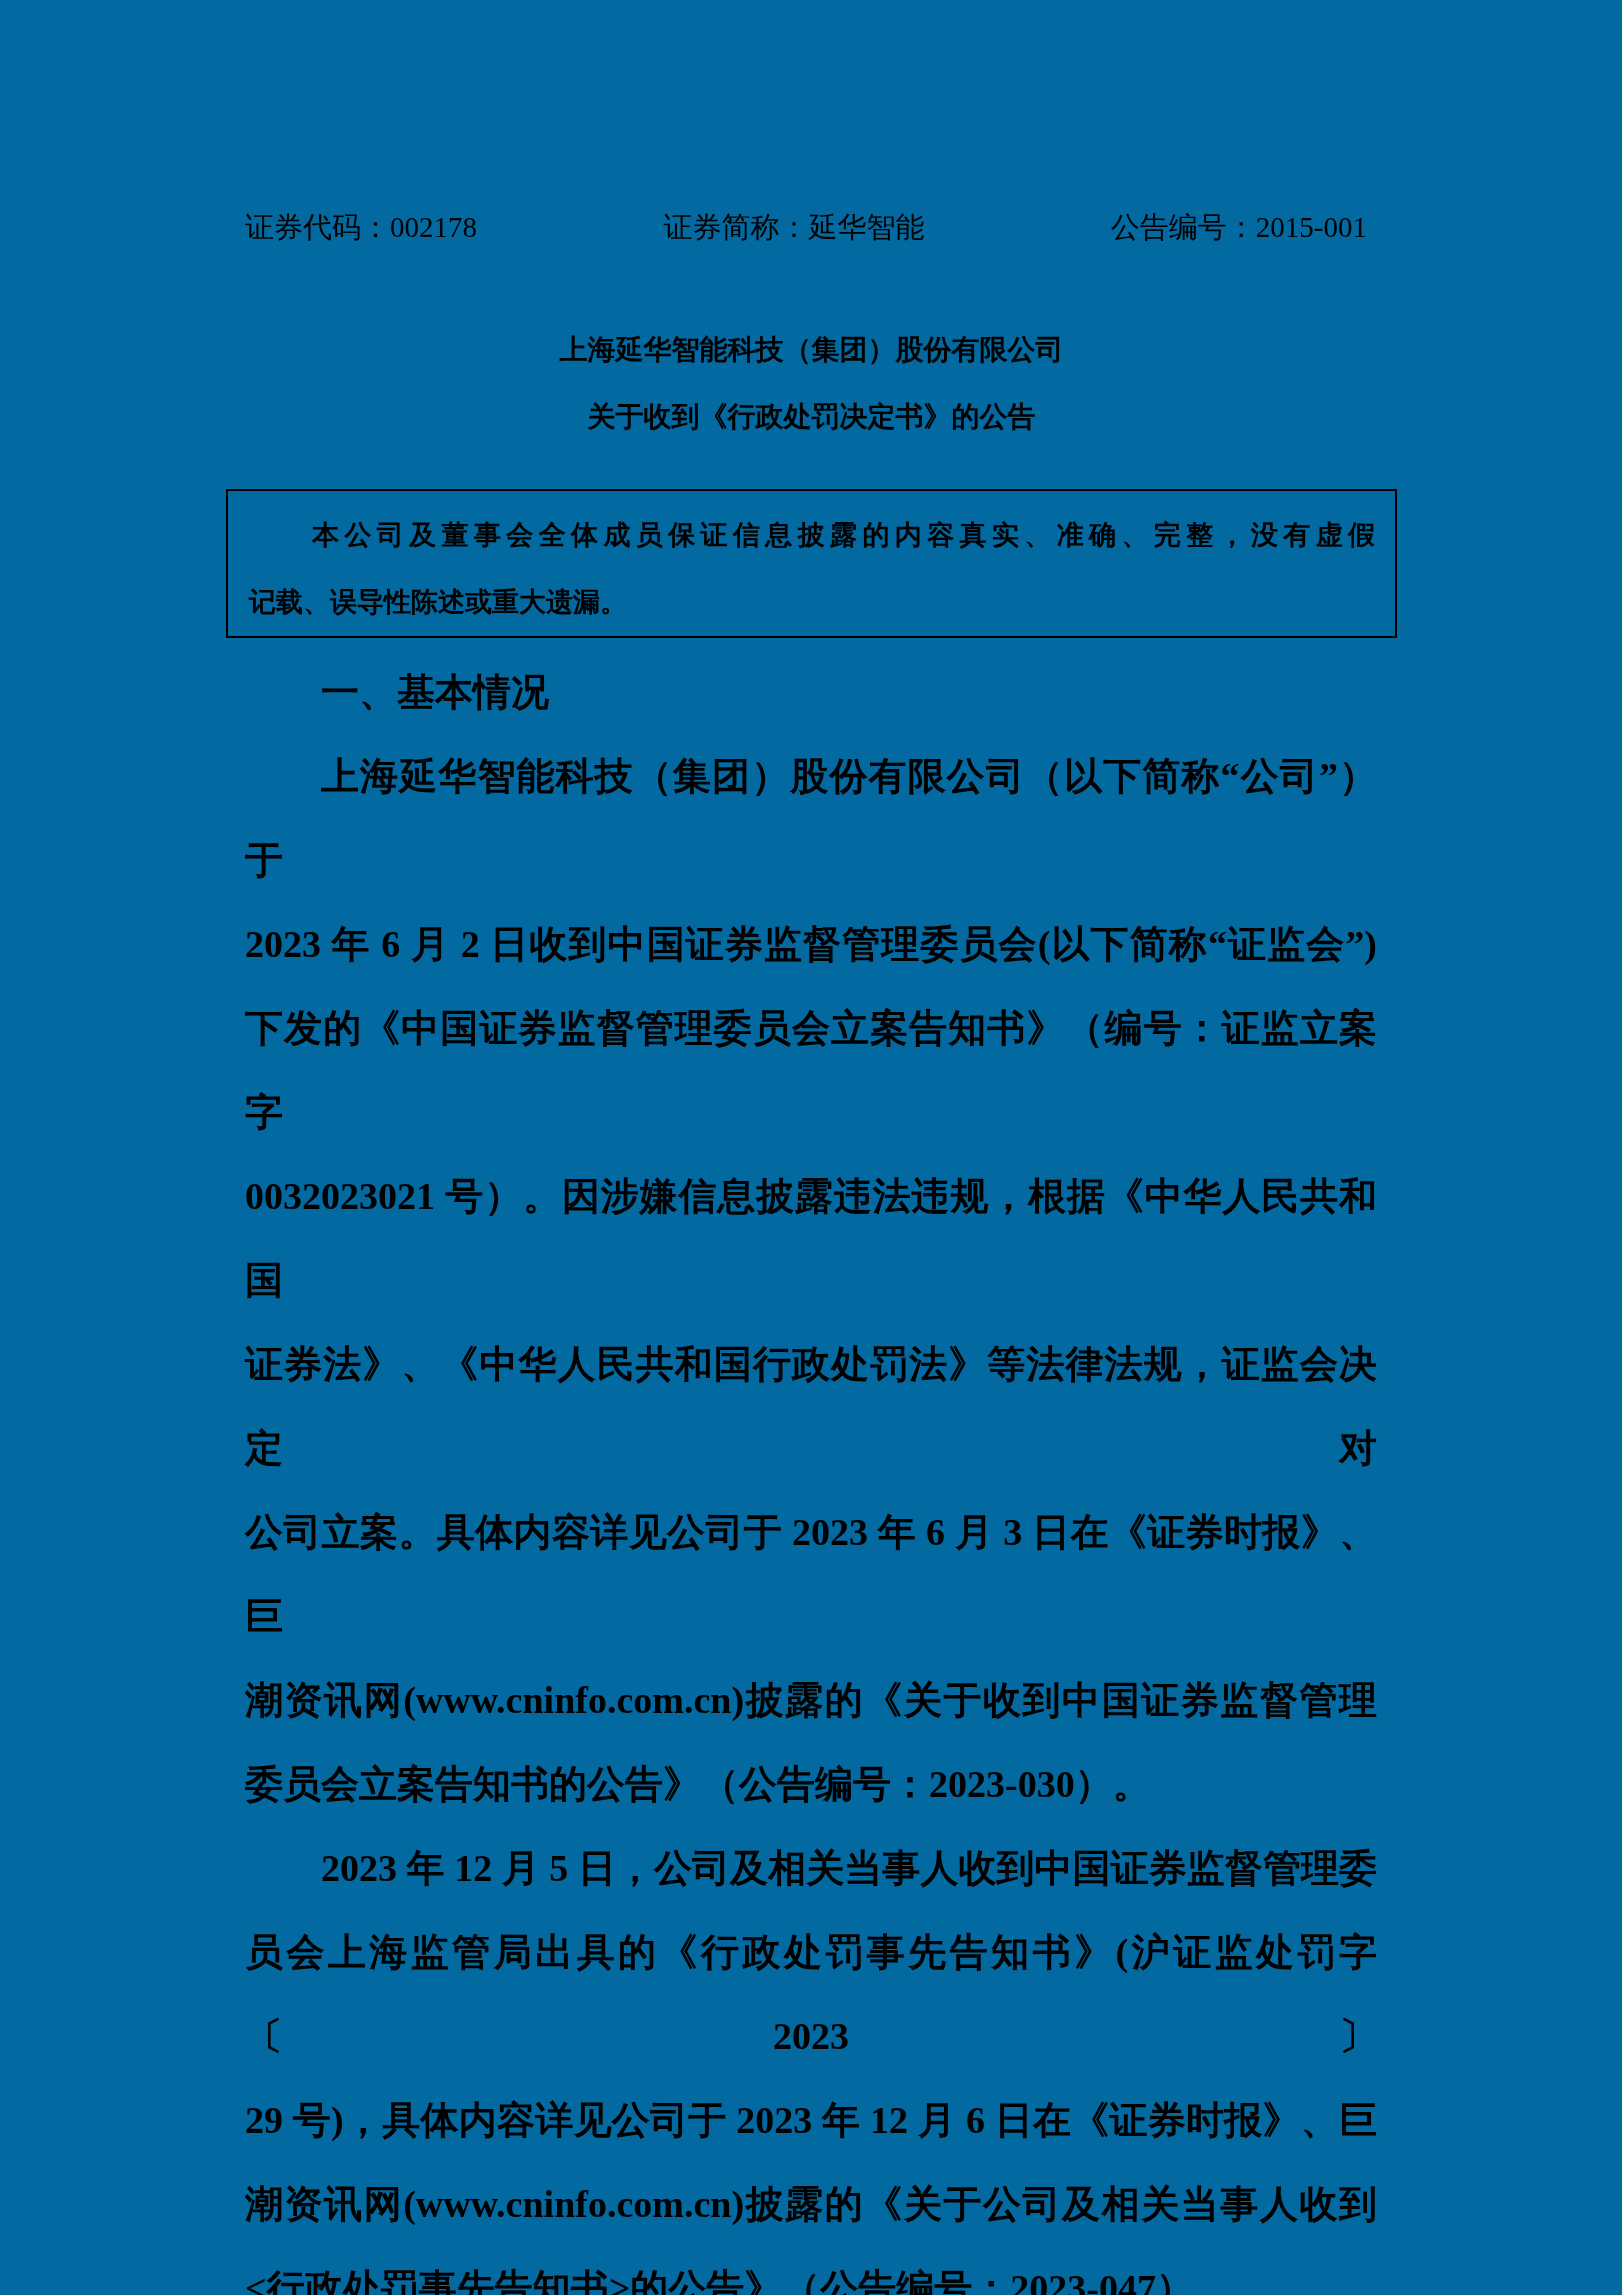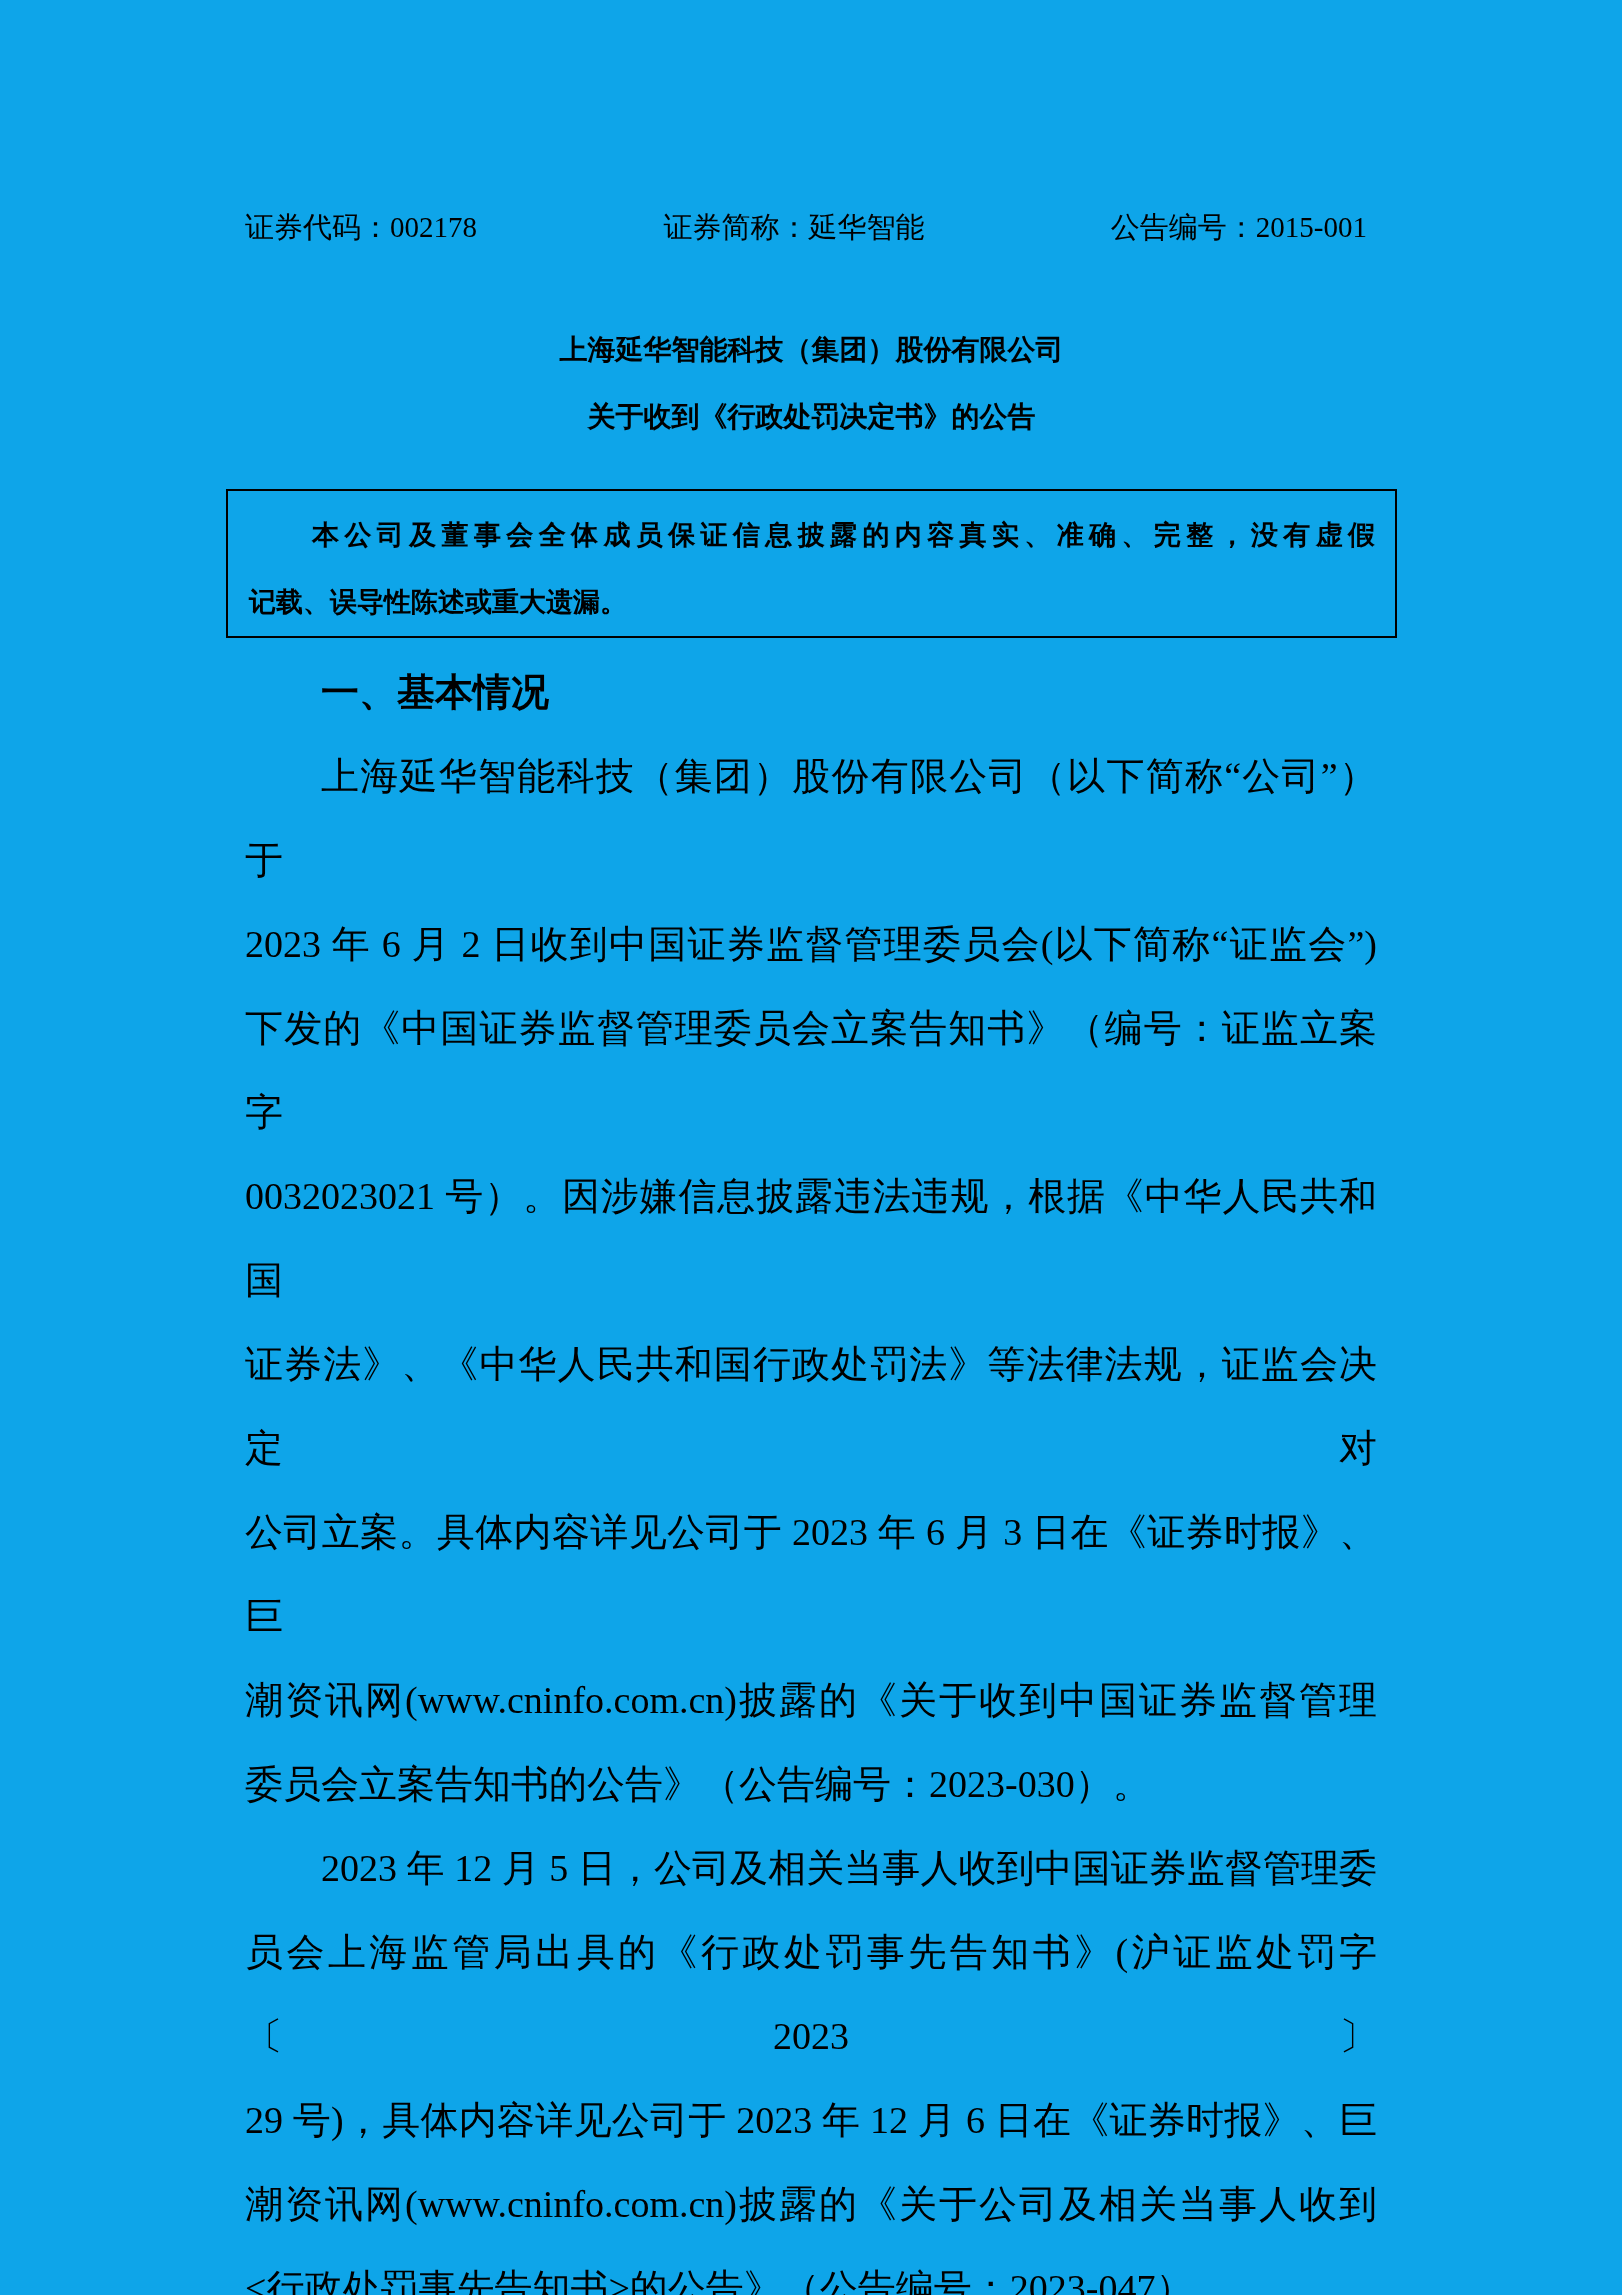--- a/index.html
+++ b/index.html
@@ -4,21 +4,21 @@
 <style>
   html, body {
     margin: 0;
     padding: 0;
     background: #ffffff;
   }
   .page {
     position: relative;
     width: 1623px;
     height: 2295px;
-    background: #0ea5e9;
+    background: #0369a1;
     color: #000000;
     font-family: "Liberation Serif", "DejaVu Serif", serif;
     overflow: hidden;
   }
   .header-row {
     position: absolute;
     left: 245px;
     top: 213px;
     width: 1122px;
     display: flex;
@@ -63,21 +63,21 @@
     left: 245px;
     top: 650px;
     width: 1132px;
     font-size: 38px;
     line-height: 84px;
   }
   .sec-heading {
     font-weight: bold;
     text-indent: 76px;
   }
-  .para { margin: 0; }
+  .para { margin: 0; font-weight: bold; }
   .line {
     text-align: justify;
     text-align-last: justify;
     text-justify: inter-character;
   }
   .line.indent { text-indent: 76px; }
   .line.last { text-align-last: left; }
 </style>
 </head>
 <body>

